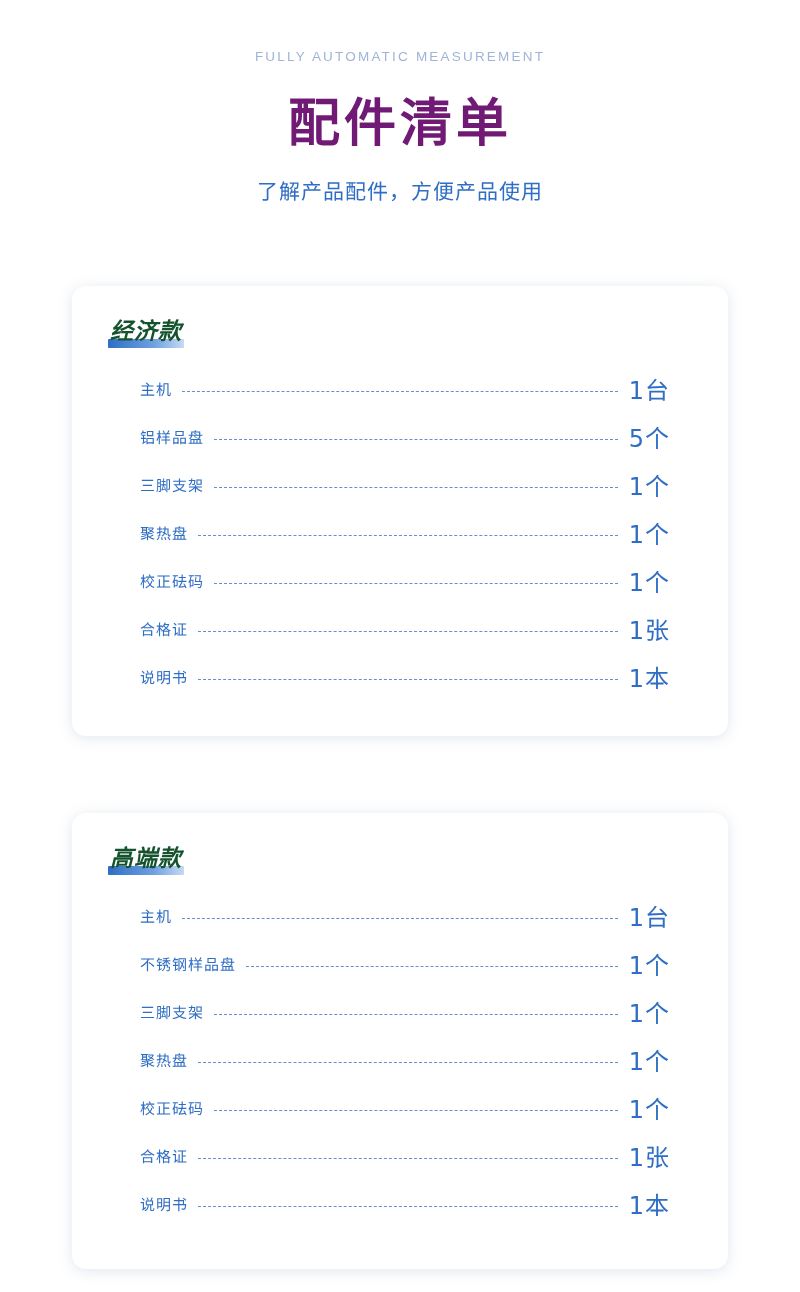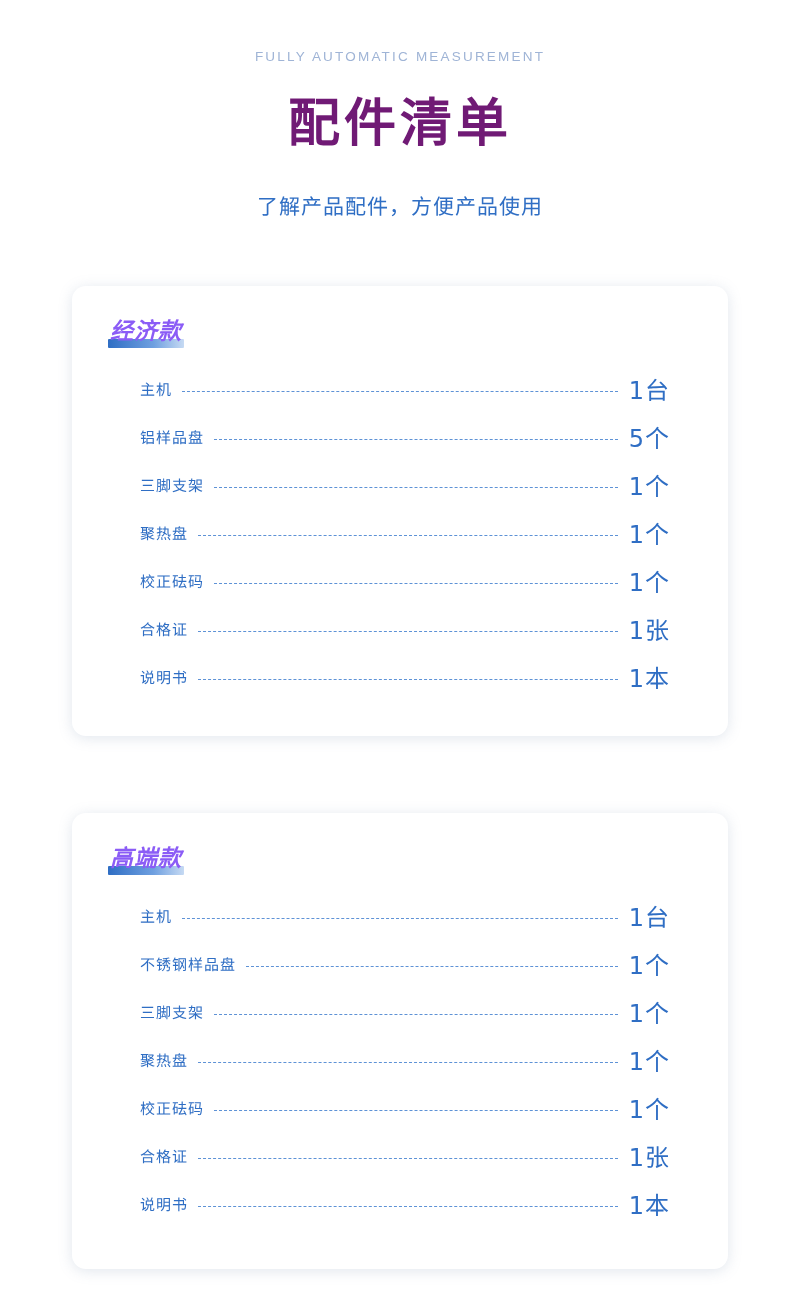--- a/index.html
+++ b/index.html
@@ -44,21 +44,21 @@
     margin-top: 26px;
     font-family: "DejaVu Sans", sans-serif;
     font-size: 52px;
     font-weight: bold;
     color: #701a75;
     letter-spacing: 4px;
     line-height: 60px;
   }
 
   .subtitle {
-    margin-top: 37px;
+    margin-top: 22px;
     font-family: "DejaVu Sans", sans-serif;
     font-size: 21px;
     color: #2f6ec4;
     letter-spacing: 1px;
     font-weight: 400;
   }
 
   
   .card {
     position: absolute;
@@ -87,21 +87,21 @@
     margin-top: 26px;
   }
 
   .card-title {
     position: relative;
     z-index: 2;
     font-family: "DejaVu Serif", serif;
     font-size: 23px;
     font-weight: bold;
     font-style: italic;
-    color: #8b5cf6;
+    color: #14532d;
     letter-spacing: 1px;
     padding: 0 2px;
   }
 
   .title-underline {
     position: absolute;
     left: 0;
     bottom: -2px;
     width: 100%;
     height: 9px;

